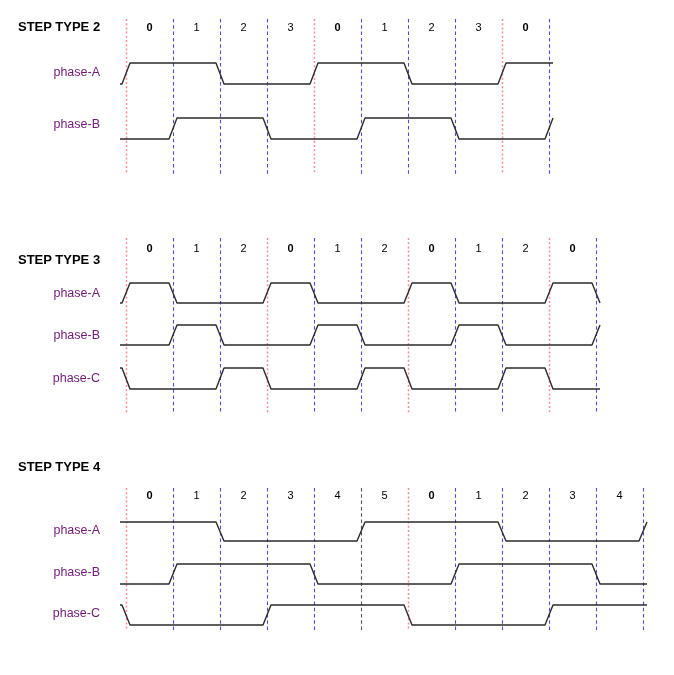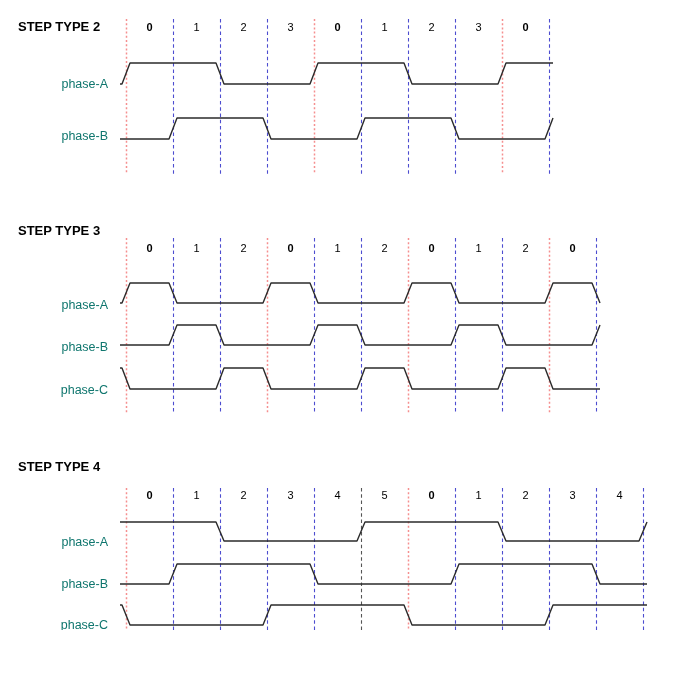--- a/index.html
+++ b/index.html
@@ -6,22 +6,22 @@
   #canvas {
     position:relative; width:674px; height:630px; background:#ffffff;
     font-family:"Liberation Sans", sans-serif; overflow:hidden;
   }
   #wave-svg { position:absolute; left:0; top:0; }
   .sec-title {
     position:absolute; left:18px; font-size:13px; line-height:14px;
     font-weight:bold; color:#000; white-space:nowrap;
   }
   .plabel {
-    position:absolute; left:8px; width:100px; text-align:right;
-    font-size:12.5px; line-height:15px; color:#0f766e; white-space:nowrap;margin-top:12px;
+    position:absolute; left:0; width:100px; text-align:right;
+    font-size:12.5px; line-height:15px; color:#701a75; white-space:nowrap;
   }
   .step-num {
     position:absolute; width:47px; text-align:center;
     font-size:11px; line-height:13px; color:#000;
   }
   .step-num.bold { font-weight:bold; }
 </style>
 </head>
 <body>
 
@@ -64,21 +64,21 @@
       <line x1="502.5" x2="502.5" y1="488" y2="658" stroke="#4d4dd0" stroke-width="1.1" stroke-dasharray="3.5 2.8"></line>
       <line x1="549.5" x2="549.5" y1="488" y2="658" stroke="#4d4dd0" stroke-width="1.1" stroke-dasharray="3.5 2.8"></line>
       <line x1="596.5" x2="596.5" y1="488" y2="658" stroke="#4d4dd0" stroke-width="1.1" stroke-dasharray="3.5 2.8"></line>
       <line x1="643.5" x2="643.5" y1="488" y2="658" stroke="#4d4dd0" stroke-width="1.1" stroke-dasharray="3.5 2.8"></line>
       <path d="M 120 522 L 216 522 L 224 541 L 357 541 L 365 522 L 498 522 L 506 541 L 639 541 L 647 522 L 647 522" fill="none" stroke="#2b2b2b" stroke-width="1.4" stroke-linejoin="round"></path>
       <path d="M 120 584 L 169 584 L 177 564 L 310 564 L 318 584 L 451 584 L 459 564 L 592 564 L 600 584 L 647 584" fill="none" stroke="#2b2b2b" stroke-width="1.4" stroke-linejoin="round"></path>
       <path d="M 120 605 L 122 605 L 130 625 L 263 625 L 271 605 L 404 605 L 412 625 L 545 625 L 553 605 L 647 605" fill="none" stroke="#2b2b2b" stroke-width="1.4" stroke-linejoin="round"></path>
     </svg>
 
   <div class="sec-title" style="top:20px">STEP TYPE 2</div>
-  <div class="sec-title" style="top:224px">STEP TYPE 3</div>
+  <div class="sec-title" style="top:253px">STEP TYPE 3</div>
   <div class="sec-title" style="top:460px">STEP TYPE 4</div>
 
   <div class="plabel" style="top:65px">phase-A</div>
   <div class="plabel" style="top:117px">phase-B</div>
 
   <div class="plabel" style="top:286px">phase-A</div>
   <div class="plabel" style="top:328px">phase-B</div>
   <div class="plabel" style="top:371px">phase-C</div>
 
   <div class="plabel" style="top:523px">phase-A</div>

